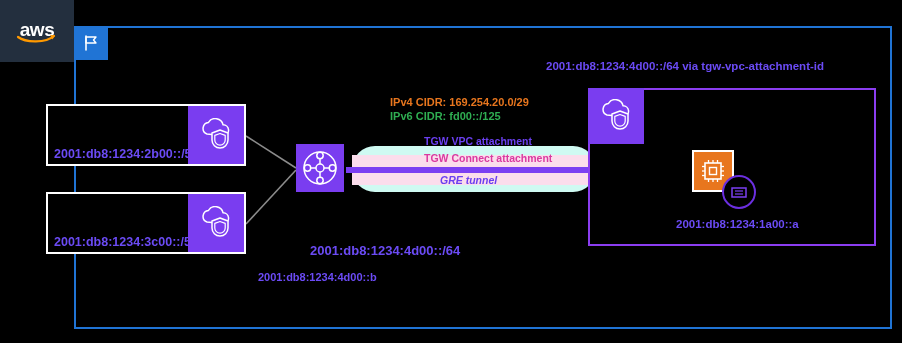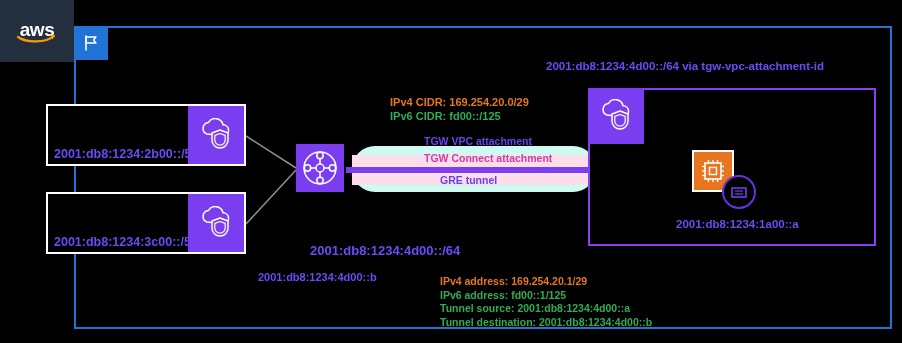--- a/index.html
+++ b/index.html
@@ -191,20 +191,21 @@
     text-align: right;
   }
   .label-tgw-connect {
     left: 416px; top: 152px;
     color: #D93AA0;
     margin-left: 8px;
   }
   .label-gre {
     left: 440px; top: 174px;
     color: #6B3FF0;
+    font-style: italic;
   }
 
   
   .route-label {
     position: absolute;
     color: #6B4BF5;
     font-size: 11.5px;
     font-weight: bold;
     white-space: nowrap;
   }
@@ -362,20 +363,14 @@
   <div class="eni-badge">
     <svg width="20" height="20" viewBox="0 0 20 20">
       <rect x="3" y="6" width="14" height="9" stroke="#7B3FF2" stroke-width="1.5" fill="none"></rect>
       <line x1="6" y1="9" x2="14" y2="9" stroke="#7B3FF2" stroke-width="1.2"></line>
       <line x1="6" y1="12" x2="14" y2="12" stroke="#7B3FF2" stroke-width="1.2"></line>
     </svg>
   </div>
 
   <div class="ec2-ip-label">2001:db8:1234:1a00::a</div>
 
-  <div class="detail-block">
-    <div class="detail-v4">IPv4 address: 169.254.20.1/29</div>
-    <div class="detail-v6">IPv6 address: fd00::1/125</div>
-    <div class="detail-src">Tunnel source: 2001:db8:1234:4d00::a</div>
-    <div class="detail-dst">Tunnel destination: 2001:db8:1234:4d00::b</div>
-  </div>
 
 </div>
 
 </body></html>

